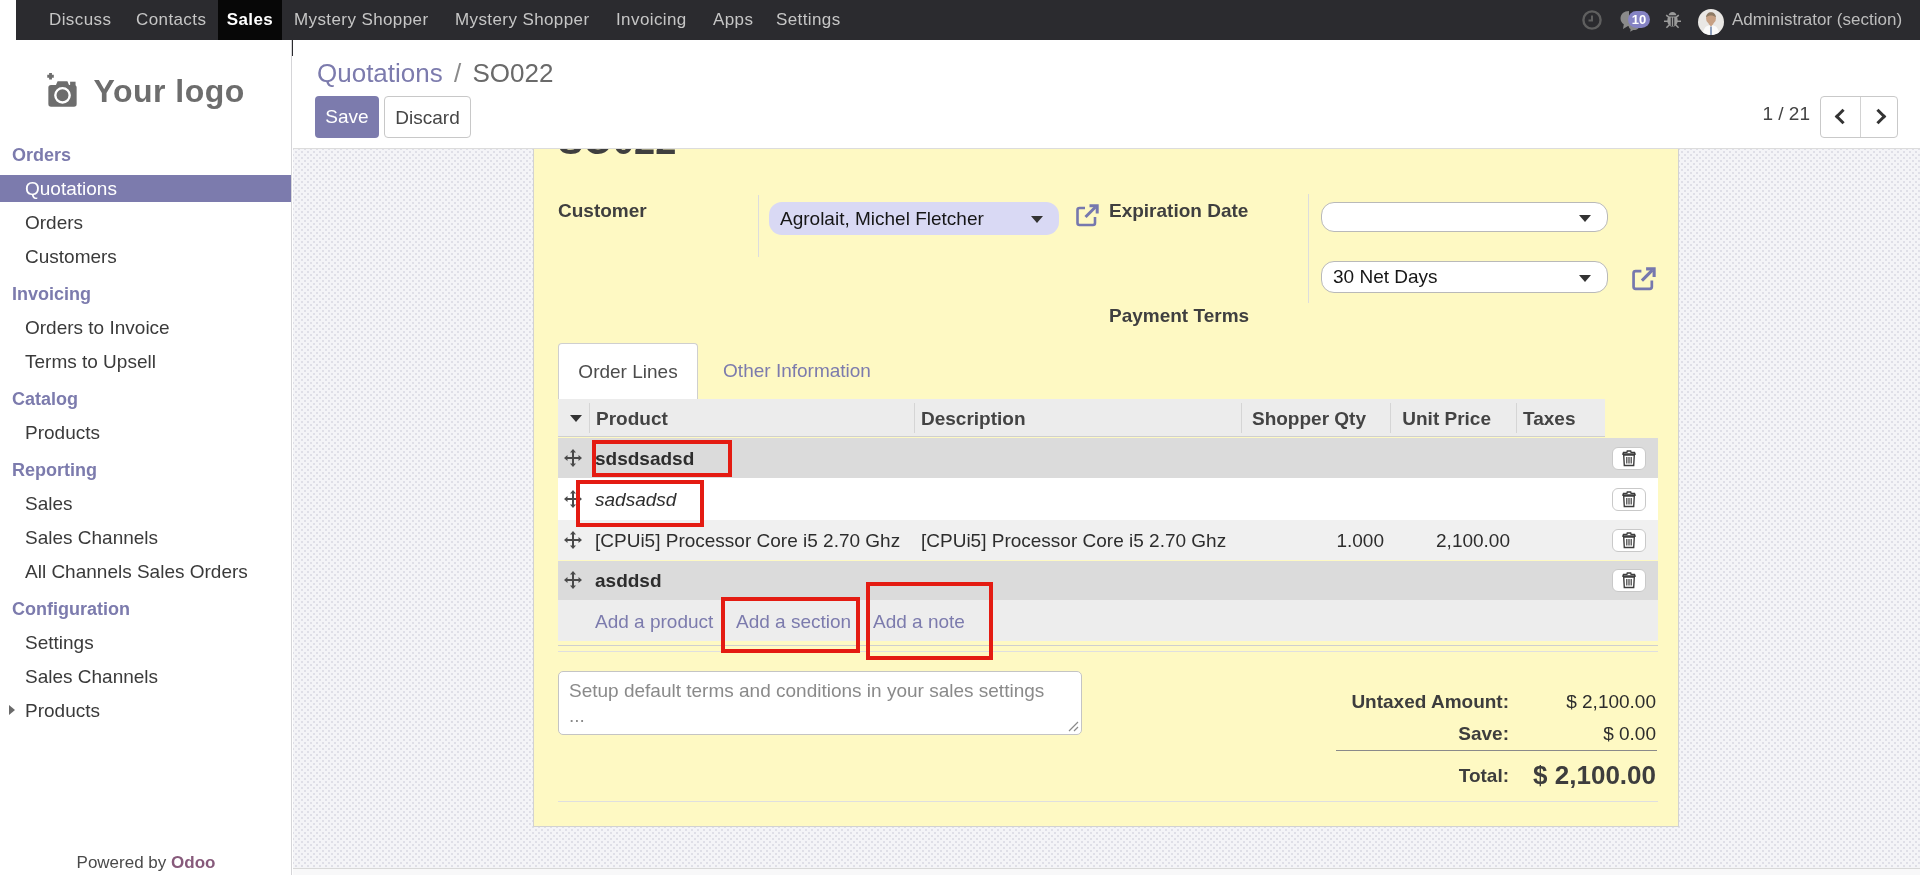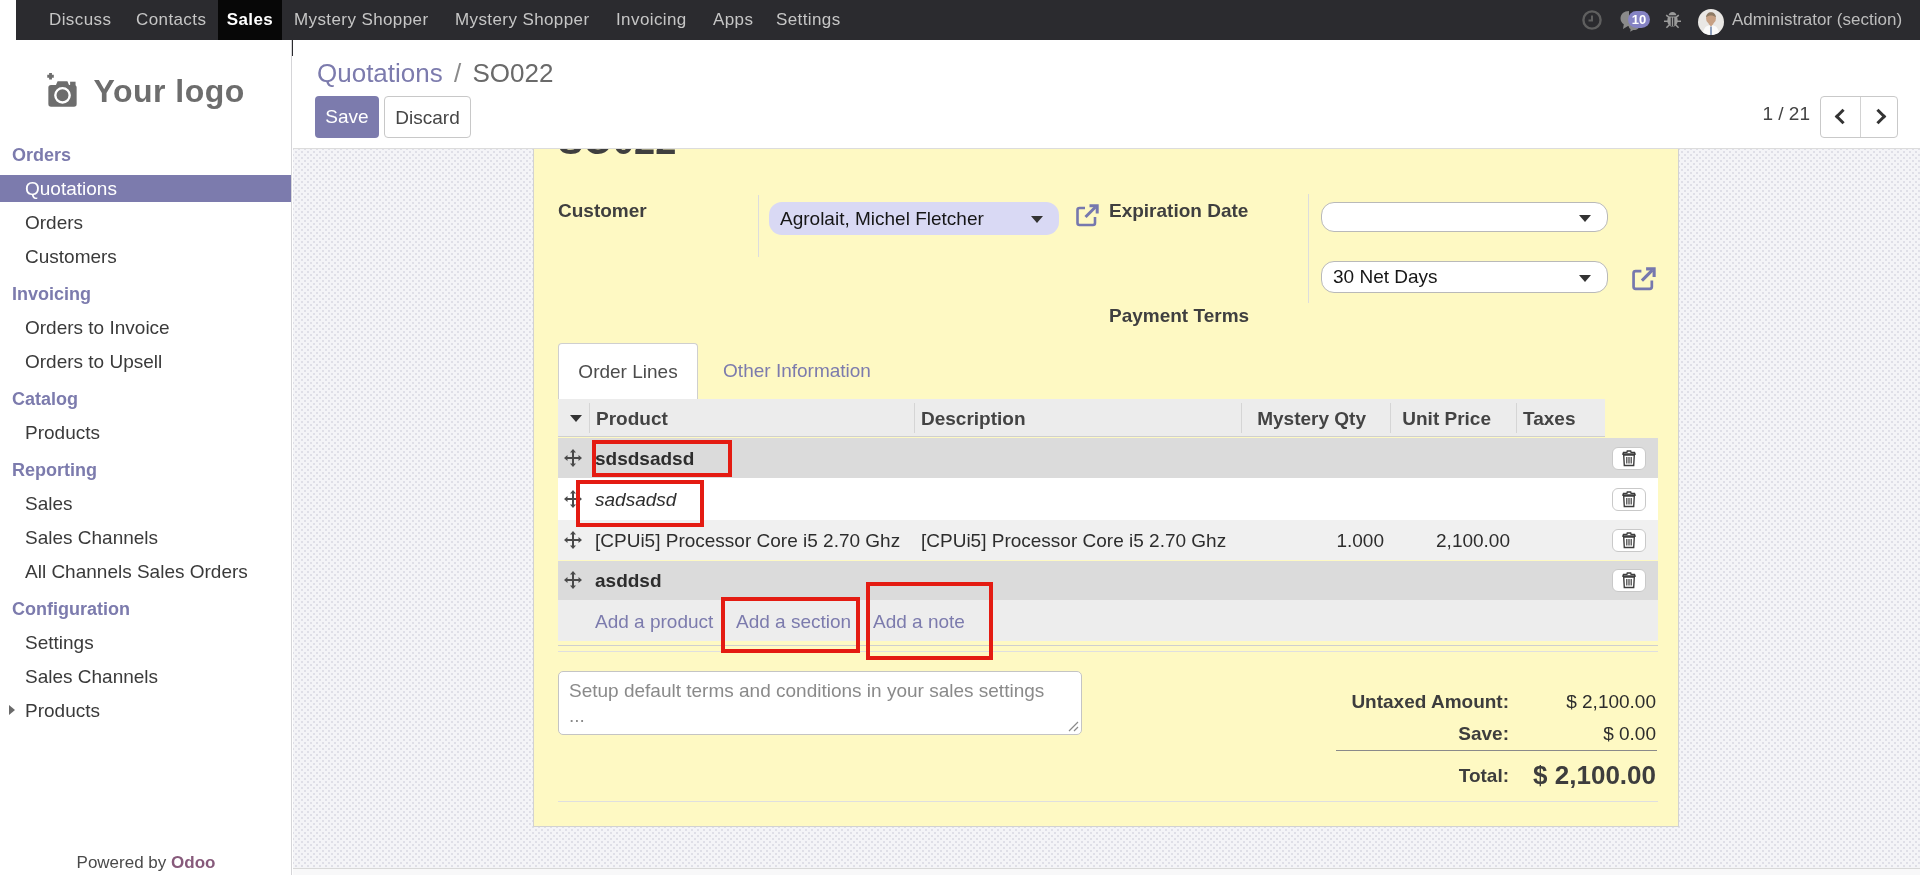--- a/index.html
+++ b/index.html
@@ -130,21 +130,21 @@
       </svg>
       <span style="font-size:32px; font-weight:bold; color:#6d6d6d; margin-left:8px; vertical-align:middle; letter-spacing:0.5px;">Your logo</span>
     </div>
     <div style="position:absolute; left:0; top:91px; width:291px;">
       <div class="sheading">Orders</div>
       <div class="sitem sel">Quotations</div>
       <div class="sitem">Orders</div>
       <div class="sitem">Customers</div>
       <div class="sheading">Invoicing</div>
       <div class="sitem">Orders to Invoice</div>
-      <div class="sitem">Orders to Upsell</div>
+      <div class="sitem">Terms to Upsell</div>
       <div class="sheading">Catalog</div>
       <div class="sitem">Products</div>
       <div class="sheading">Reporting</div>
       <div class="sitem">Sales</div>
       <div class="sitem">Sales Channels</div>
       <div class="sitem">All Channels Sales Orders</div>
       <div class="sheading">Configuration</div>
       <div class="sitem">Settings</div>
       <div class="sitem">Sales Channels</div>
       <div class="sitem" style="position:relative;">Products
@@ -196,21 +196,21 @@
     <div id="tab1">Order Lines</div>
     <div id="tab2">Other Information</div>
 
     <div class="abs" style="left:24px; top:250px; width:1047px; height:38px; background:#ececec; border-bottom:1px solid #cfcfcf;">
       <span style="position:absolute; left:12px; top:16px; width:0; height:0; border-left:6px solid transparent; border-right:6px solid transparent; border-top:7px solid #333;"></span>
       <div class="vline" style="left:31px; top:4px; height:30px; background:#d5d5d5;"></div>
       <div class="cellt" style="left:38px; top:9px; font-weight:bold; color:#434343;">Product</div>
       <div class="vline" style="left:356px; top:4px; height:30px; background:#d5d5d5;"></div>
       <div class="cellt" style="left:363px; top:9px; font-weight:bold; color:#434343;">Description</div>
       <div class="vline" style="left:683px; top:4px; height:30px; background:#d5d5d5;"></div>
-      <div class="cellt" style="right:239px; top:9px; font-weight:bold; color:#434343;">Mystery Qty</div>
+      <div class="cellt" style="right:239px; top:9px; font-weight:bold; color:#434343;">Shopper Qty</div>
       <div class="vline" style="left:832px; top:4px; height:30px; background:#d5d5d5;"></div>
       <div class="cellt" style="right:114px; top:9px; font-weight:bold; color:#434343;">Unit Price</div>
       <div class="vline" style="left:958px; top:4px; height:30px; background:#d5d5d5;"></div>
       <div class="cellt" style="left:965px; top:9px; font-weight:bold; color:#434343;">Taxes</div>
     </div>
 
     <div class="trow" style="top:289px; height:40px; background:#dbdbdb;">
       <svg class="handle" style="top:11px;" width="18" height="18" viewBox="0 0 18 18">
         <path d="M9 0 L12 3.5 L10 3.5 L10 8 L14.5 8 L14.5 6 L18 9 L14.5 12 L14.5 10 L10 10 L10 14.5 L12 14.5 L9 18 L6 14.5 L8 14.5 L8 10 L3.5 10 L3.5 12 L0 9 L3.5 6 L3.5 8 L8 8 L8 3.5 L6 3.5 Z" fill="#4a4a4a"></path>
       </svg>

